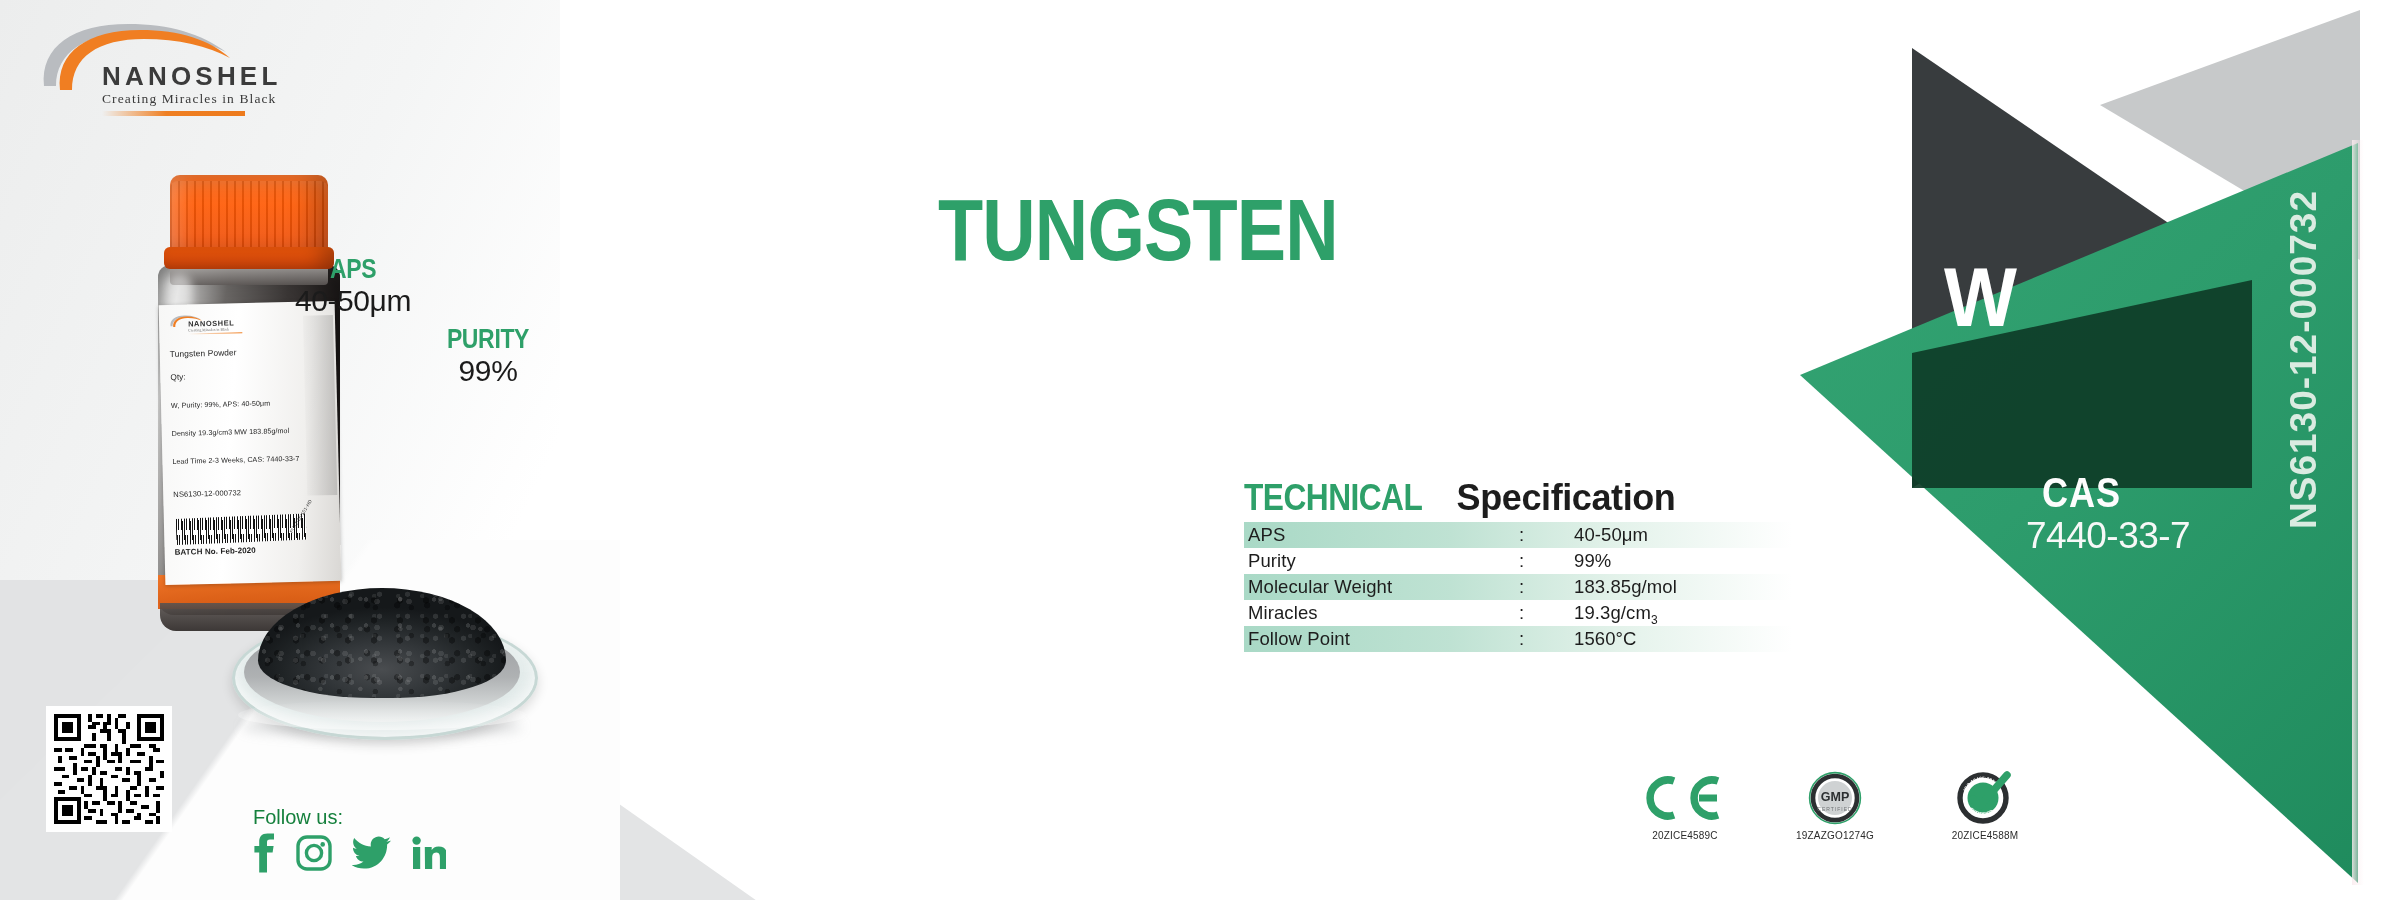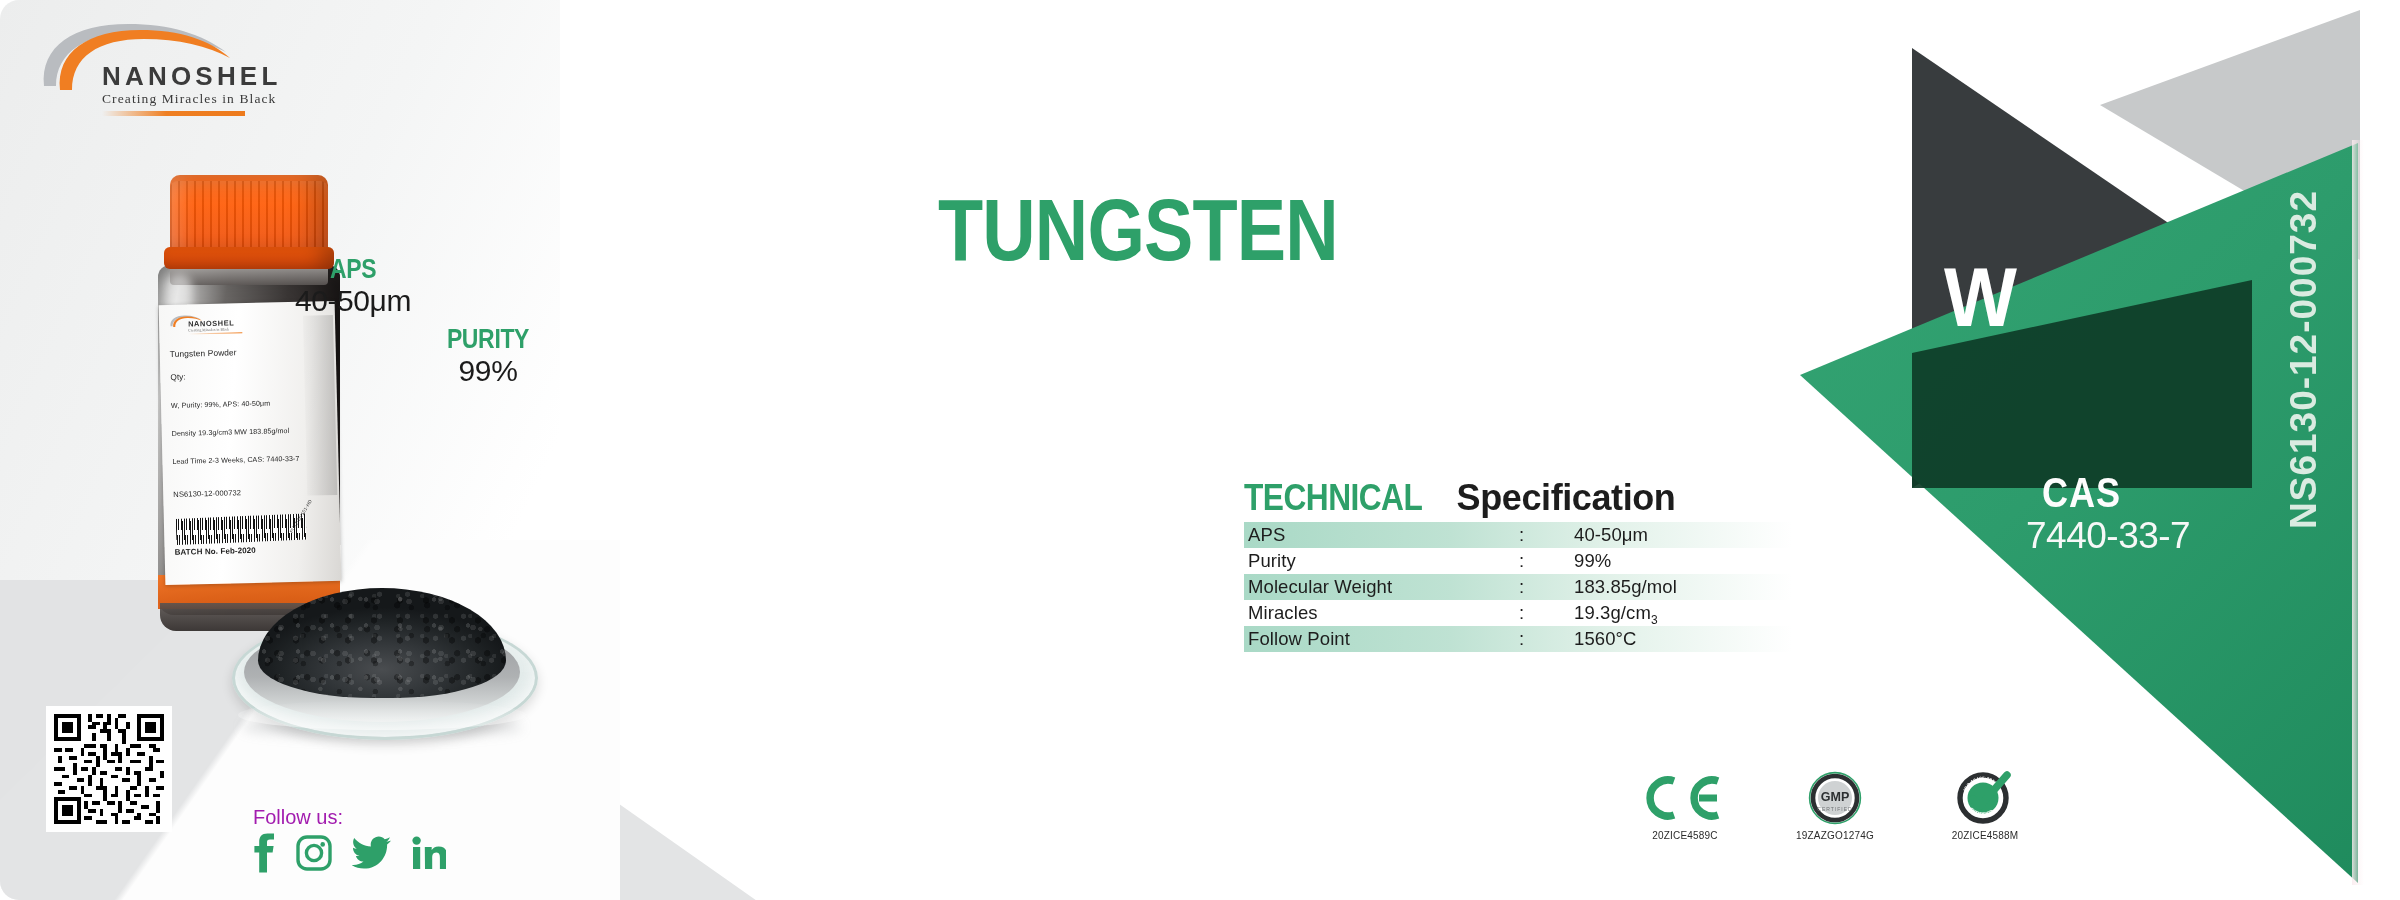--- a/index.html
+++ b/index.html
@@ -1,21 +1,21 @@
 <!DOCTYPE html>
 <html><head>
 <meta charset="utf-8">
 <style>
   html,body{margin:0;padding:0;}
   body{
     width:2400px;height:900px;overflow:hidden;
     font-family:"Liberation Sans", sans-serif;
     background:#ffffff;
   }
-  #banner{position:relative;width:2400px;height:900px;overflow:hidden;background:#fff;border-radius:19px;}
+  #banner{position:relative;width:2400px;height:900px;overflow:hidden;background:#fff;}
 
   
   .bg-soft-left{
     position:absolute;left:0;top:0;width:560px;height:900px;
     background:linear-gradient(115deg,#eceded 0%,#f4f5f5 45%,#ffffff 78%);
   }
   .bg-gray-wedge{
     position:absolute;left:0;top:520px;width:700px;height:380px;
     background:#e2e3e4;
     clip-path:polygon(0 60px, 252px 60px, 0 330px);
@@ -222,21 +222,21 @@
     font-size:37px;font-weight:bold;color:rgba(233,242,236,.92);
     letter-spacing:1px;line-height:1;
     font-family:"Liberation Sans",sans-serif;
   }
 
   
   .qr{position:absolute;left:46px;top:706px;width:126px;height:126px;background:#fff;padding:8px;box-sizing:border-box;}
   .qr canvas,.qr svg{display:block;}
 
   
-  .follow-label{position:absolute;left:253px;top:806px;font-size:20px;color:#a21caf;}
+  .follow-label{position:absolute;left:253px;top:806px;font-size:20px;color:#15803d;}
   .social{position:absolute;left:250px;top:832px;height:42px;display:flex;align-items:center;gap:20px;}
   .social svg{display:block;}
   .footer-links{position:absolute;left:486px;top:843px;font-size:21px;color:#1c1c1c;letter-spacing:.1px;white-space:nowrap;}
   .footer-links .sep{color:#555;padding:0 9px;}
 
   
   .certs{position:absolute;left:1630px;top:770px;height:100px;display:flex;align-items:flex-start;gap:40px;}
   .cert{width:110px;text-align:center;}
   .cert-mark{height:56px;display:flex;align-items:center;justify-content:center;}
   .cert-code{font-size:10px;color:#2b2b2b;margin-top:4px;letter-spacing:.2px;}

